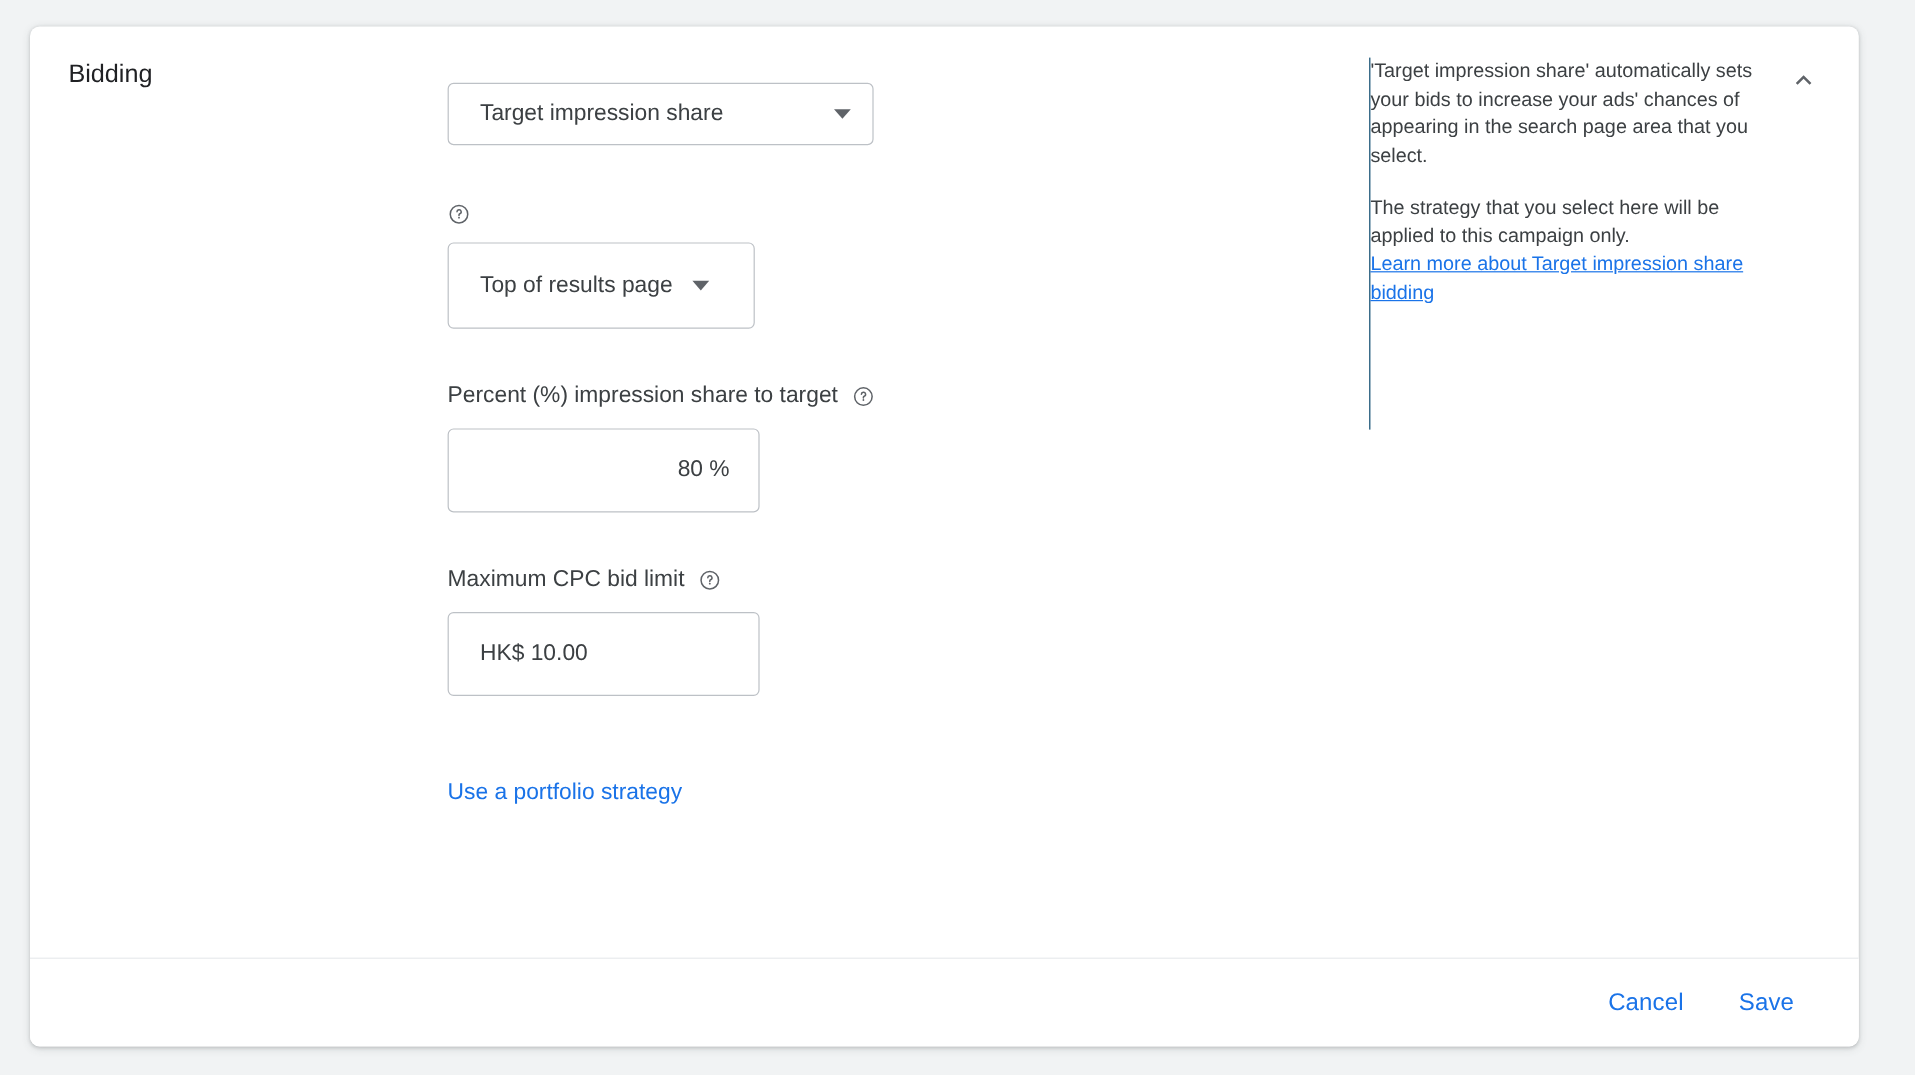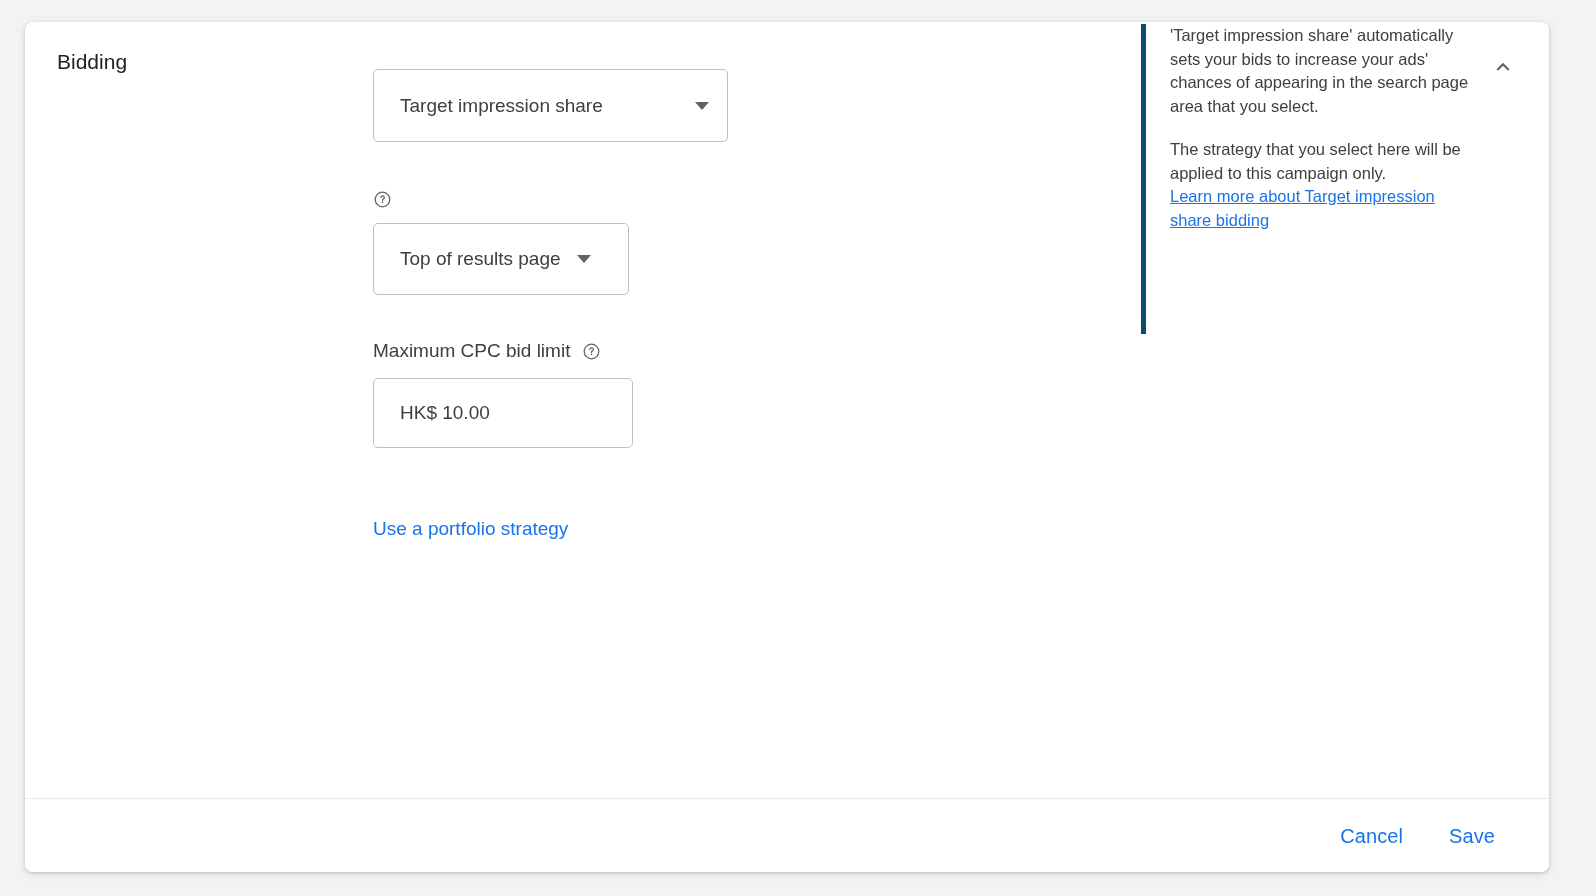--- a/index.html
+++ b/index.html
@@ -71,21 +71,21 @@
   }
 
   
   .select-box {
     display: flex;
     align-items: center;
     justify-content: space-between;
     border: 1px solid #bdc1c6;
     border-radius: 5px;
     background: #fff;
-    height: 73px;
+    height: 52px;
     cursor: pointer;
     padding: 0 18px 0 26px;
   }
   .select-box.wide { width: 355px; margin-top: 27px; }
   .select-box.auto {
     width: 256px;
     height: 72px;
     margin-top: 14px;
     padding: 0 16px 0 26px;
     justify-content: flex-start;
@@ -156,24 +156,23 @@
     line-height: 26px;
     color: #1a73e8;
     text-decoration: none;
     cursor: pointer;
   }
 
   
   .side-panel {
     position: absolute;
     left: 1116px;
-    top: 2px;
+    top: 26px;
     width: 330px;
-    padding-left: 24px;
-    border-left: 5px solid #0c4a6e;
+    border-left: 1px solid #0c4a6e;
     min-height: 310px;
   }
   .side-panel p {
     margin: 0 0 20px 0;
     font-size: 16.5px;
     line-height: 23.5px;
     color: #3c4043;
   }
   .side-panel p:last-of-type { margin-bottom: 0; }
   .learn-link {
@@ -265,20 +264,33 @@
                 <path d="M9.9 9.5a2.2 2.2 0 1 1 2.9 2.1c-.5.2-.8.6-.8 1.2v.6" fill="none" stroke="#5f6368" stroke-width="1.6" stroke-linecap="round"></path>
               </svg>
             </span>
           </div>
           <div class="select-box auto">
             <span class="select-text">Top of results page</span>
             <span class="caret"></span>
           </div>
         </div>
 
+        <div class="label-wrap tight">
+          <div class="field-label">
+            <span>Percent (%) impression share to target</span>
+            <span class="help-icon">
+              <svg width="19" height="19" viewBox="0 0 24 24">
+                <circle cx="12" cy="12" r="9.2" fill="none" stroke="#5f6368" stroke-width="1.6"></circle>
+                <path d="M12 15.6v.1" stroke="#5f6368" stroke-width="1.9" stroke-linecap="round"></path>
+                <path d="M9.9 9.5a2.2 2.2 0 1 1 2.9 2.1c-.5.2-.8.6-.8 1.2v.6" fill="none" stroke="#5f6368" stroke-width="1.6" stroke-linecap="round"></path>
+              </svg>
+            </span>
+          </div>
+          <input class="text-input pct" type="text" value="80 %" style="">
+        </div>
 
         <div class="label-wrap tight">
           <div class="field-label">
             <span>Maximum CPC bid limit</span>
             <span class="help-icon">
               <svg width="19" height="19" viewBox="0 0 24 24">
                 <circle cx="12" cy="12" r="9.2" fill="none" stroke="#5f6368" stroke-width="1.6"></circle>
                 <path d="M12 15.6v.1" stroke="#5f6368" stroke-width="1.9" stroke-linecap="round"></path>
                 <path d="M9.9 9.5a2.2 2.2 0 1 1 2.9 2.1c-.5.2-.8.6-.8 1.2v.6" fill="none" stroke="#5f6368" stroke-width="1.6" stroke-linecap="round"></path>
               </svg>

